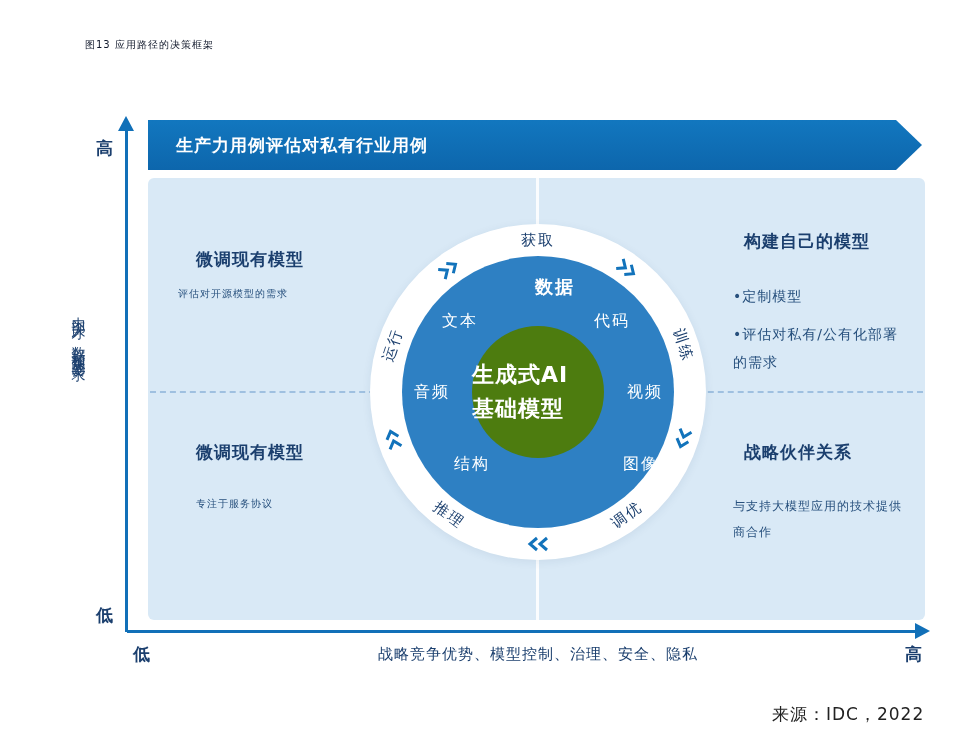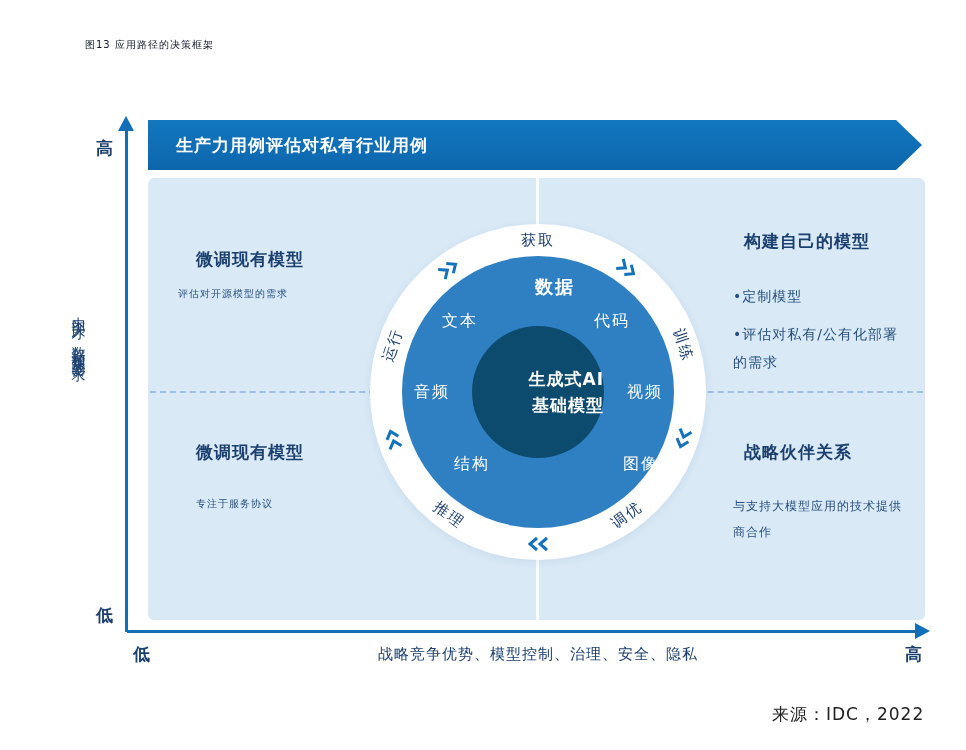--- a/index.html
+++ b/index.html
@@ -42,23 +42,23 @@
   .q-tr-bullets .bullet{line-height:2.05;margin-bottom:9px;white-space:normal;}
   .q-bl-title{left:196px;top:441px;}
   .q-bl-desc{left:196px;top:497px;}
   .q-br-title{left:744px;top:441px;}
   .q-br-desc{left:733px;top:494px;width:172px;font-size:12px;color:#27507d;letter-spacing:1px;line-height:2.15;white-space:normal;}
 
   
   .ring-white{left:370px;top:224px;width:336px;height:336px;border-radius:50%;background:#ffffff;
     box-shadow:0 2px 10px rgba(23,64,107,0.08);}
   .ring-blue{left:402px;top:256px;width:272px;height:272px;border-radius:50%;background:#2e80c3;}
-  .core{left:472px;top:326px;width:132px;height:132px;border-radius:50%;background:#0c4a6e;
-    display:flex;flex-direction:column;align-items:flex-end;justify-content:center;
-    color:#ffffff;font-size:17px;font-weight:bold;line-height:1.55;text-align:center;letter-spacing:1px;}
+  .core{left:472px;top:326px;width:132px;height:132px;border-radius:50%;background:#4d7c0f;
+    display:flex;flex-direction:column;align-items:flex-start;justify-content:center;
+    color:#ffffff;font-size:22px;font-weight:bold;line-height:1.55;text-align:center;letter-spacing:1px;}
 
   .stage{font-size:15px;color:#1b3f6e;white-space:nowrap;letter-spacing:2px;}
   .stage,.chev,.mod{transform-origin:center center;}
   .stage-0{left:538px;top:240px;transform:translate(-50%,-50%);}
   .stage-1{left:683px;top:345px;transform:translate(-50%,-50%) rotate(72deg);}
   .stage-2{left:627px;top:515px;transform:translate(-50%,-50%) rotate(-36deg);}
   .stage-3{left:449px;top:515px;transform:translate(-50%,-50%) rotate(36deg);}
   .stage-4{left:393px;top:345px;transform:translate(-50%,-50%) rotate(-72deg);}
 
   .chev{width:24px;height:16px;}

